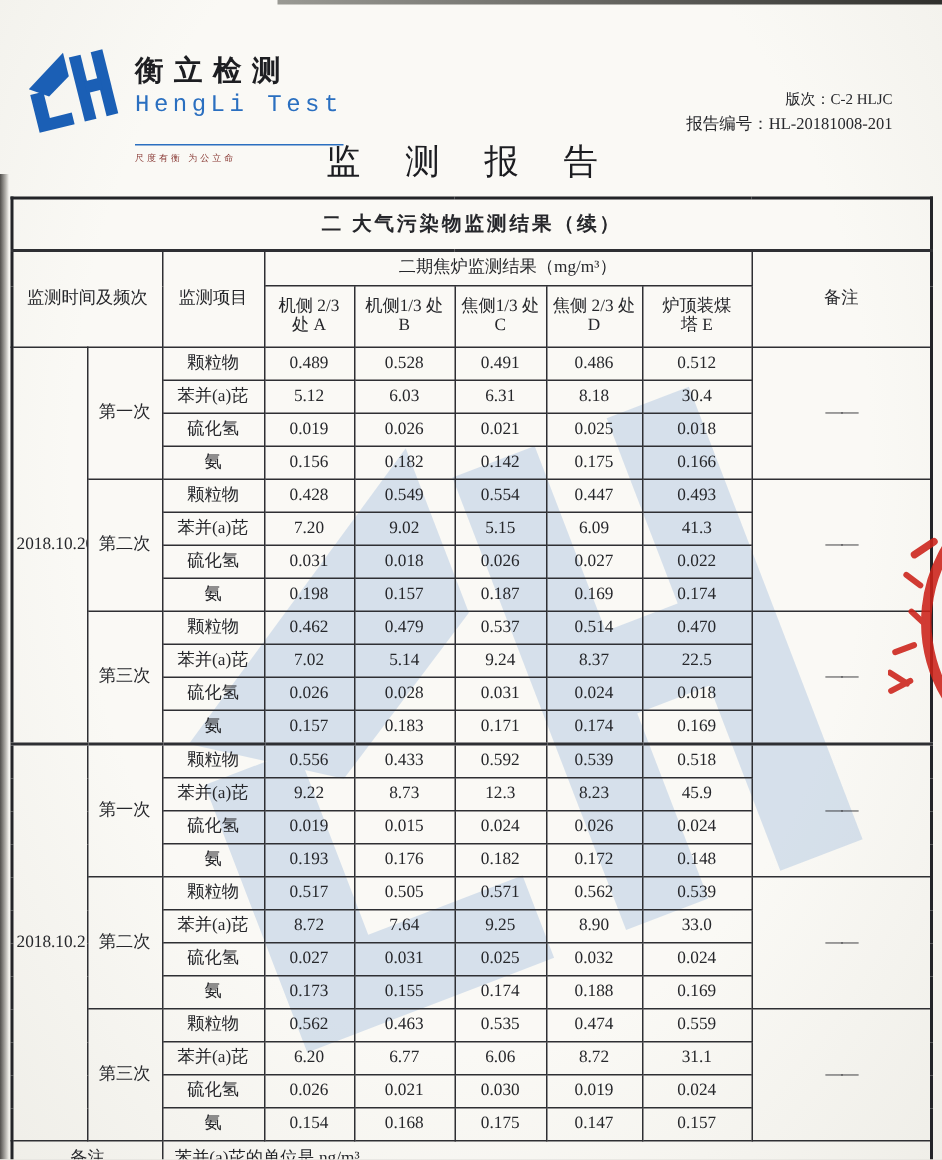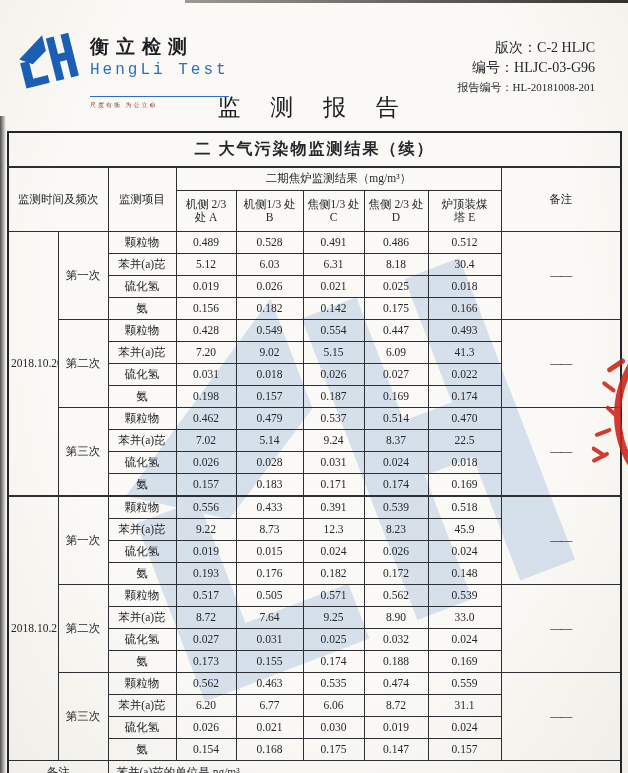--- a/index.html
+++ b/index.html
@@ -20,31 +20,31 @@
     background:linear-gradient(to right,#514f4c,#b9b7b2 65%,rgba(185,183,178,0));}
   
   .logo-wrap{position:absolute;left:18px;top:28px;display:flex;gap:8px;}
   .logo-mark{width:64px;height:62px;}
   .logo-text{padding-top:6px;}
   .company-cn{font-size:19px;font-weight:bold;letter-spacing:7px;color:#1d1e22;white-space:nowrap;}
   .company-en{font-size:16px;color:#2a6fc0;letter-spacing:3px;font-family:"Liberation Mono","DejaVu Sans Mono",monospace;
     border-bottom:1px solid #2a6fc0;padding-bottom:17px;margin-top:1px;white-space:nowrap;}
   .company-slogan{font-size:6px;color:#8a3b36;letter-spacing:2px;margin-top:4px;white-space:nowrap;}
   .meta-block{position:absolute;right:33px;top:38px;text-align:right;line-height:1.45;}
-  .meta-line{font-size:14px;white-space:nowrap;}
+  .meta-line{font-size:10px;white-space:nowrap;margin-top:22px;}
   .meta-line.big{font-size:11px;margin-top:1px;}
   .report-title{position:absolute;top:92px;left:0;width:100%;text-align:center;
     font-size:23px;font-weight:normal;letter-spacing:12px;color:#1c1d21;}
   
   .doc-table{position:absolute;left:7px;top:131px;width:613px;z-index:2;
     border-collapse:collapse;table-layout:fixed;}
   .doc-table td,.doc-table th{border:1px solid #2e2f33;padding:0 2px;text-align:center;
     font-weight:normal;font-size:11.5px;line-height:1.15;overflow:hidden;}
   .doc-table{border:2px solid #232428;}
-  .section-title-row td{height:33px;font-size:16px;font-weight:bold;letter-spacing:2px;border-bottom-width:2px;}
+  .section-title-row td{height:33px;font-size:13px;font-weight:bold;letter-spacing:2px;border-bottom-width:2px;}
   .hdr{font-weight:bold;font-size:12.5px;}
   .hdr-group td,.hdr-group th{height:22px;}
   .hdr-cols th{height:40px;white-space:pre-line;font-size:11.5px;}
   .data-row td{height:21px;}
   .group-top td{border-top-width:2px;}
   .date-cell{font-size:10px;letter-spacing:0;}
   .freq-cell{font-size:11.5px;}
   .item-cell{font-size:11.5px;margin-top:44px;}
   .value-cell{font-size:11.5px;}
   .remark-dash{letter-spacing:-1px;font-size:12px;}
@@ -78,21 +78,20 @@
     </svg>
     <div class="logo-text">
       <div class="company-cn">衡立检测</div>
       <div class="company-en">HengLi Test</div>
       <div class="company-slogan">尺度有衡  为公立命</div>
     </div>
   </div>
 
   <div class="meta-block">
     <div class="meta-line"><span>版次：</span><span>C-2 HLJC</span></div>
-    <div class="meta-line"><span>编号：</span><span>HLJC-03-G96</span></div>
     <div class="meta-line big"><span>报告编号：</span><span>HL-20181008-201</span></div>
   </div>
 
   <div class="report-title">监 测 报 告</div>
 
   <svg class="watermark" viewBox="0 0 64 58" preserveAspectRatio="xMidYMid meet">
     <g fill="#8fb0d8" transform="rotate(-14 32 29)">
       <polygon points="2,22 30,4 30,20 14,30"></polygon>
       <polygon points="2,26 11,26 11,44 26,44 26,52 2,52"></polygon>
       <polygon points="33,8 41,8 41,52 33,52"></polygon>
@@ -239,21 +238,21 @@
           <td class="value-cell">0.171</td>
           <td class="value-cell">0.174</td>
           <td class="value-cell">0.169</td>
         </tr>
         <tr class="data-row group-top">
           <td class="date-cell" rowspan="12">2018.10.21</td>
           <td class="freq-cell" rowspan="4">第一次</td>
           <td class="item-cell">颗粒物</td>
           <td class="value-cell">0.556</td>
           <td class="value-cell">0.433</td>
-          <td class="value-cell">0.391</td>
+          <td class="value-cell">0.592</td>
           <td class="value-cell">0.539</td>
           <td class="value-cell">0.518</td>
           <td class="remark-dash" rowspan="4">——</td>
         </tr>
         <tr class="data-row">
           <td class="item-cell">苯并(a)芘</td>
           <td class="value-cell">9.22</td>
           <td class="value-cell">8.73</td>
           <td class="value-cell">12.3</td>
           <td class="value-cell">8.23</td>

